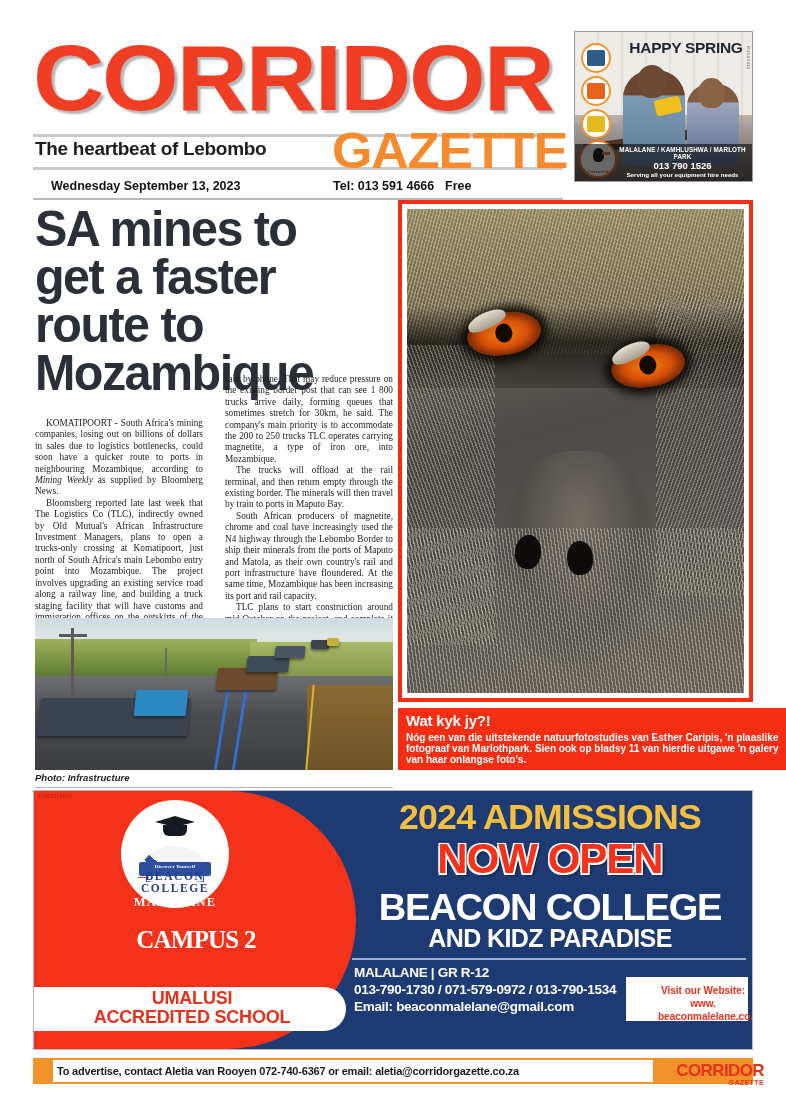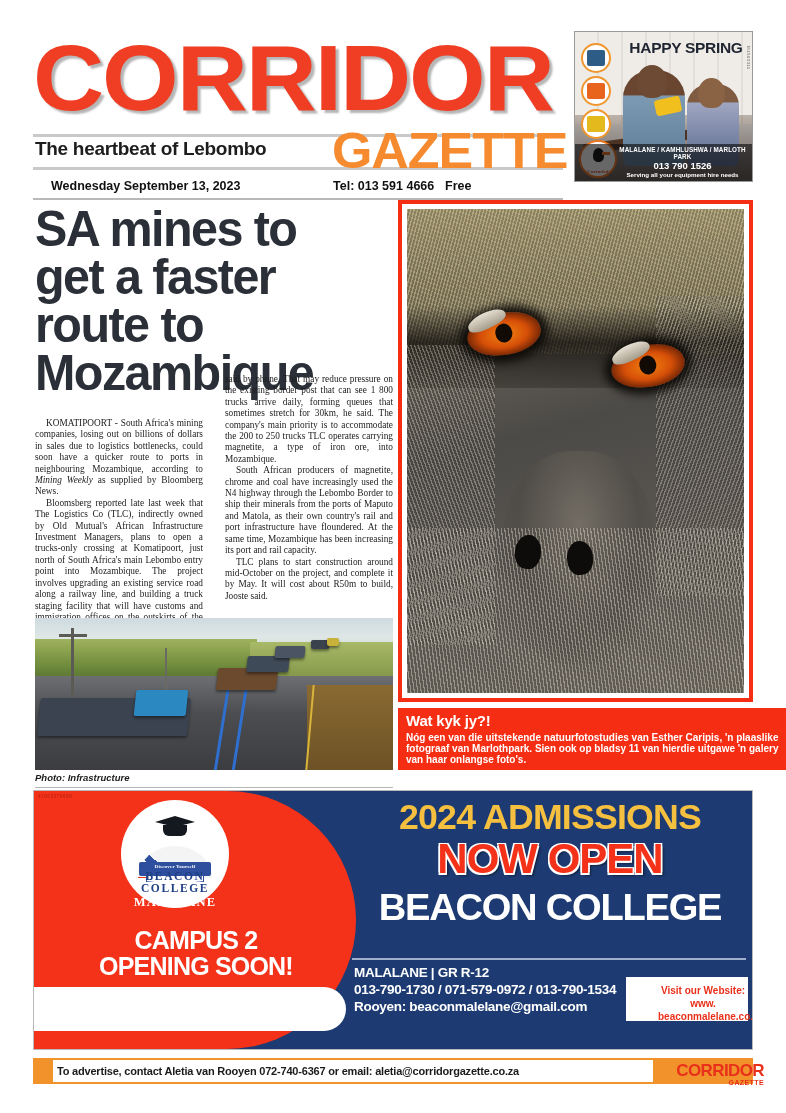--- a/index.html
+++ b/index.html
@@ -527,21 +527,21 @@
   .beacon-campus {
     position: absolute;
     left: 18px; top: 136px;
     width: 288px;
     text-align: center;
     font-size: 25px;
     line-height: 26px;
     font-weight: bold;
     color: #ffffff;
     letter-spacing: -0.8px;
-    font-family: Liberation Sans, sans-serif;
+    font-family: Liberation Serif, serif;
   }
   .beacon-umalusi {
     position: absolute;
     left: 12px; top: 198px;
     width: 292px;
     text-align: center;
     font-size: 18px;
     line-height: 19px;
     font-weight: bold;
     color: #e8301a;
@@ -731,20 +731,21 @@
   <div class="headline">SA mines to get a faster route to Mozambique</div>
 
   <div class="article">
     <div class="col col-1">
       <p><span>KOMATIPOORT - South Africa's mining companies, losing out on billions of dollars in sales due to logistics bottlenecks, could soon have a quicker route to ports in neighbouring Mozambique, according to</span> <em>Mining Weekly</em><span> as supplied by Bloomberg News.</span></p>
       <p>Bloomsberg reported late last week that The Logistics Co (TLC), indirectly owned by Old Mutual's African Infrastructure Investment Managers, plans to open a trucks-only crossing at Komatipoort, just north of South Africa's main Lebombo entry point into Mozambique. The project involves upgrading an existing service road along a railway line, and building a truck staging facility that will have customs and immigration offices on the outskirts of the town of Komatipoort, according to Hennie Jooste, head of operations at TLC.</p>
       <p>The company, which already operates a rail terminal on the Mozambican side of the border, could process as many as 500 trucks daily at the planned new crossing, Jooste</p>
     </div>
     <div class="col col-2">
       <p class="noind">said by phone. That may reduce pressure on the existing border post that can see 1 800 trucks arrive daily, forming queues that sometimes stretch for 30km, he said. The company's main priority is to accommodate the 200 to 250 trucks TLC operates carrying magnetite, a type of iron ore, into Mozambique.</p>
+      <p>The trucks will offload at the rail terminal, and then return empty through the existing border. The minerals will then travel by train to ports in Maputo Bay.</p>
       <p>South African producers of magnetite, chrome and coal have increasingly used the N4 highway through the Lebombo Border to ship their minerals from the ports of Maputo and Matola, as their own country's rail and port infrastructure have floundered. At the same time, Mozambique has been increasing its port and rail capacity.</p>
       <p>TLC plans to start construction around mid-October on the project, and complete it by May. It will cost about R50m to build, Jooste said.</p>
     </div>
   </div>
 
   <div class="truck-photo">
     <div class="tp-sky"></div>
     <div class="tp-trees"></div>
     <div class="tp-field-r"></div>
     <div class="tp-road"></div>
@@ -804,33 +805,37 @@
       <div class="bl-book"></div>
       <div class="bl-ribbon">
         <span>Discover Yourself</span>
       </div>
       <div class="bl-name">BEACON COLLEGE</div>
     </div>
     <div class="beacon-malalane">MALALANE</div>
 
     <div class="beacon-campus">
       <span>CAMPUS 2</span><br>
-      <span>OPENING SOON!</span>
-    </div>
-
+    </div>
+
+    <div class="beacon-umalusi">
+      <span>UMALUSI</span><br>
+      <span>ACCREDITED SCHOOL</span>
+    </div>
 
     <div class="beacon-admissions">2024 ADMISSIONS</div>
     <div class="beacon-nowopen">NOW OPEN</div>
     <div class="beacon-collegename">BEACON COLLEGE</div>
+    <div class="beacon-kidz">AND KIDZ PARADISE</div>
     <div class="beacon-divider"></div>
 
     <div class="beacon-contact">
       <span>MALALANE | GR R-12</span><br>
       <span>013-790-1730 / 071-579-0972 / 013-790-1534</span><br>
-      <span>Rooyen: beaconmalelane@gmail.com</span>
+      <span>Email: beaconmalelane@gmail.com</span>
     </div>
 
     <div class="beacon-website">
       <span>Visit our Website:</span>
       <span>www. beaconmalelane.co.za</span>
     </div>
   </div>
 
   <div class="footer-bar">
     <div class="footer-inner"></div>

